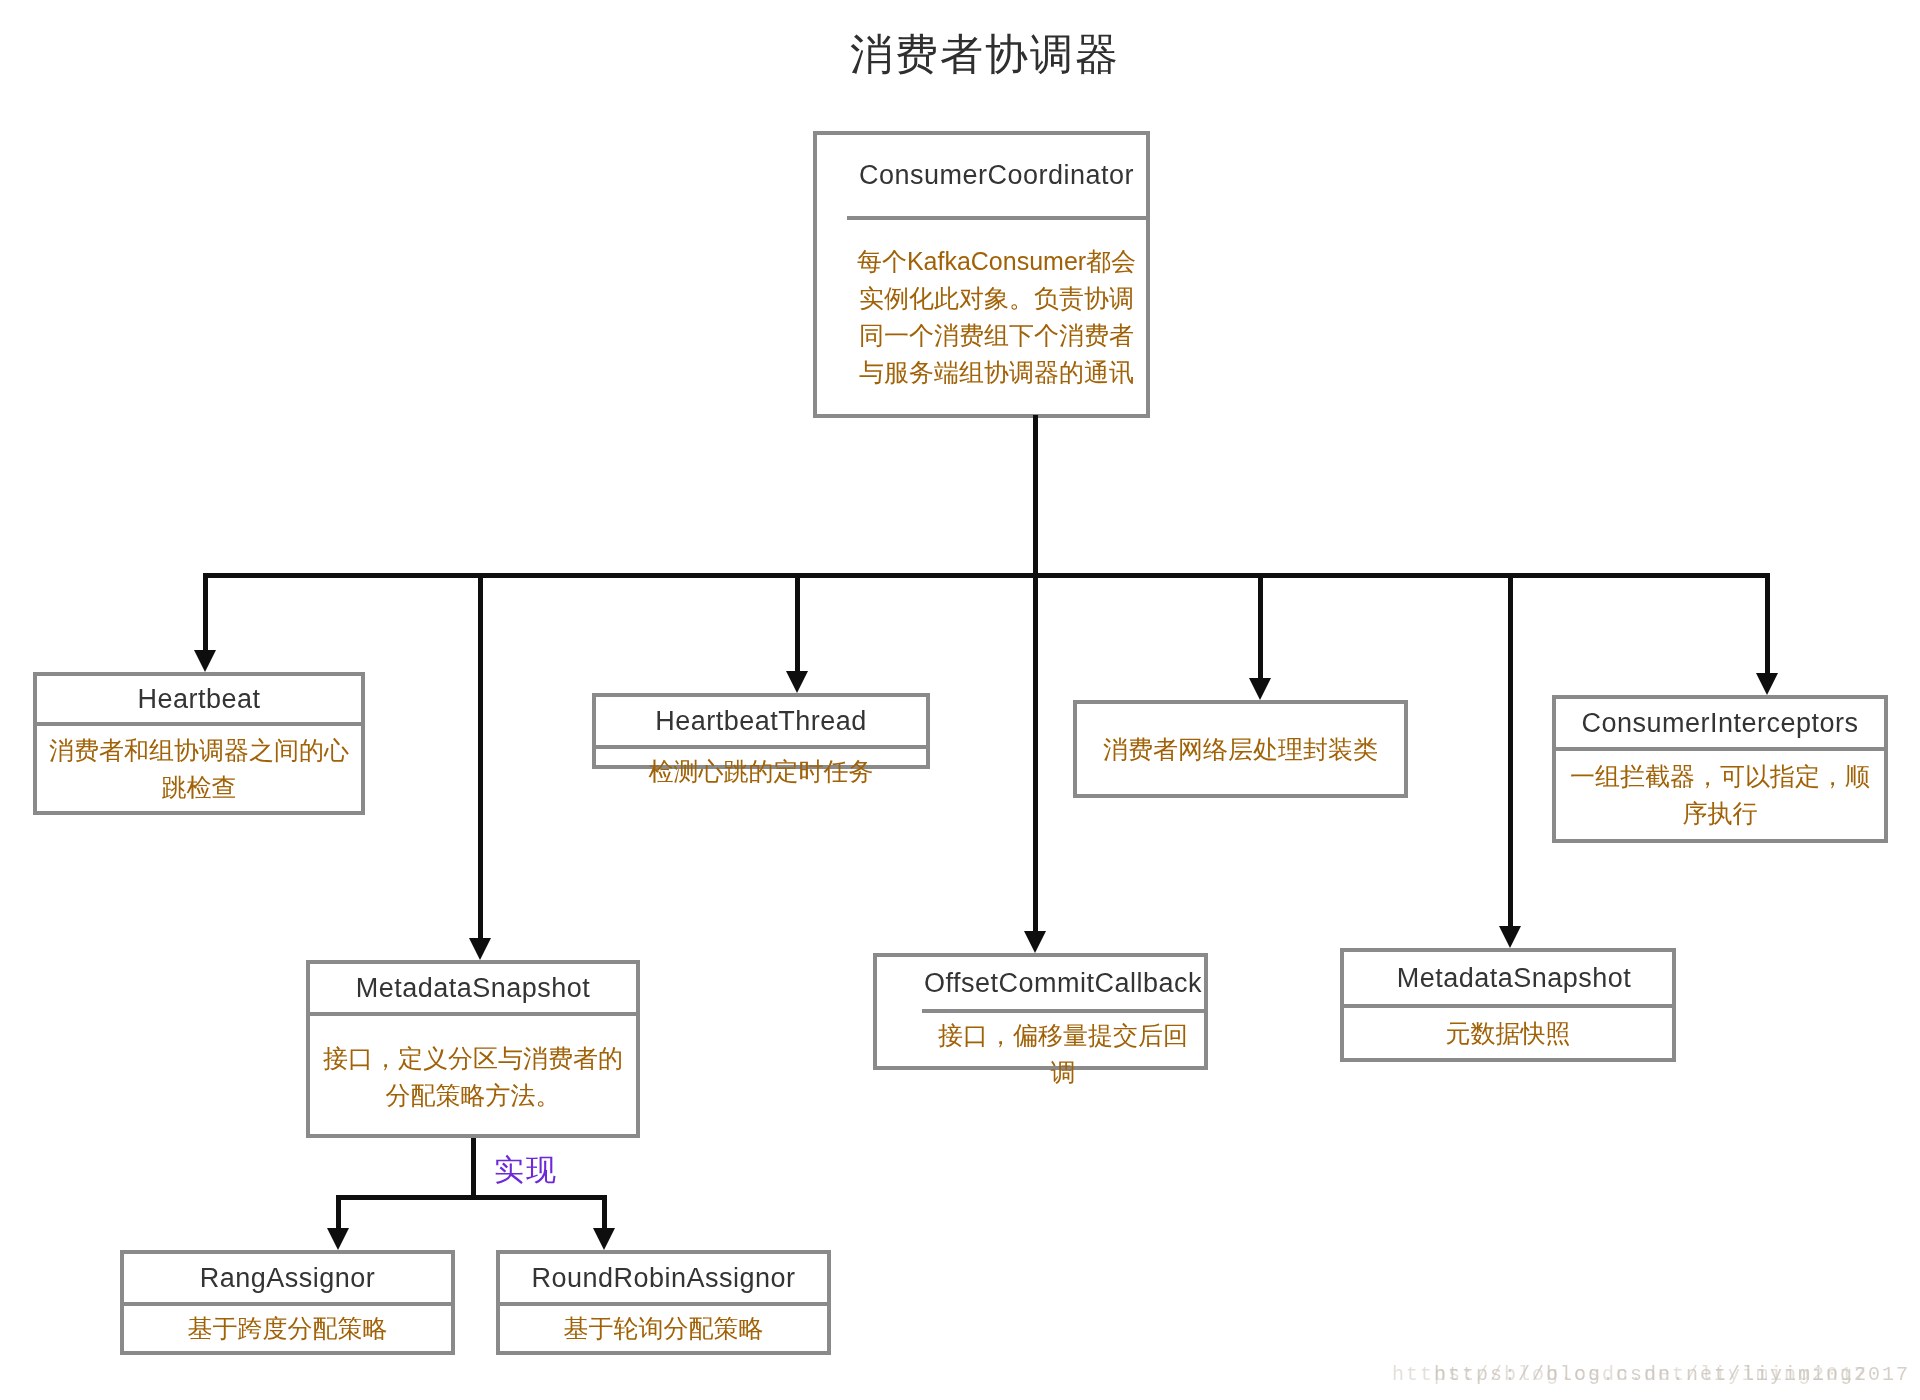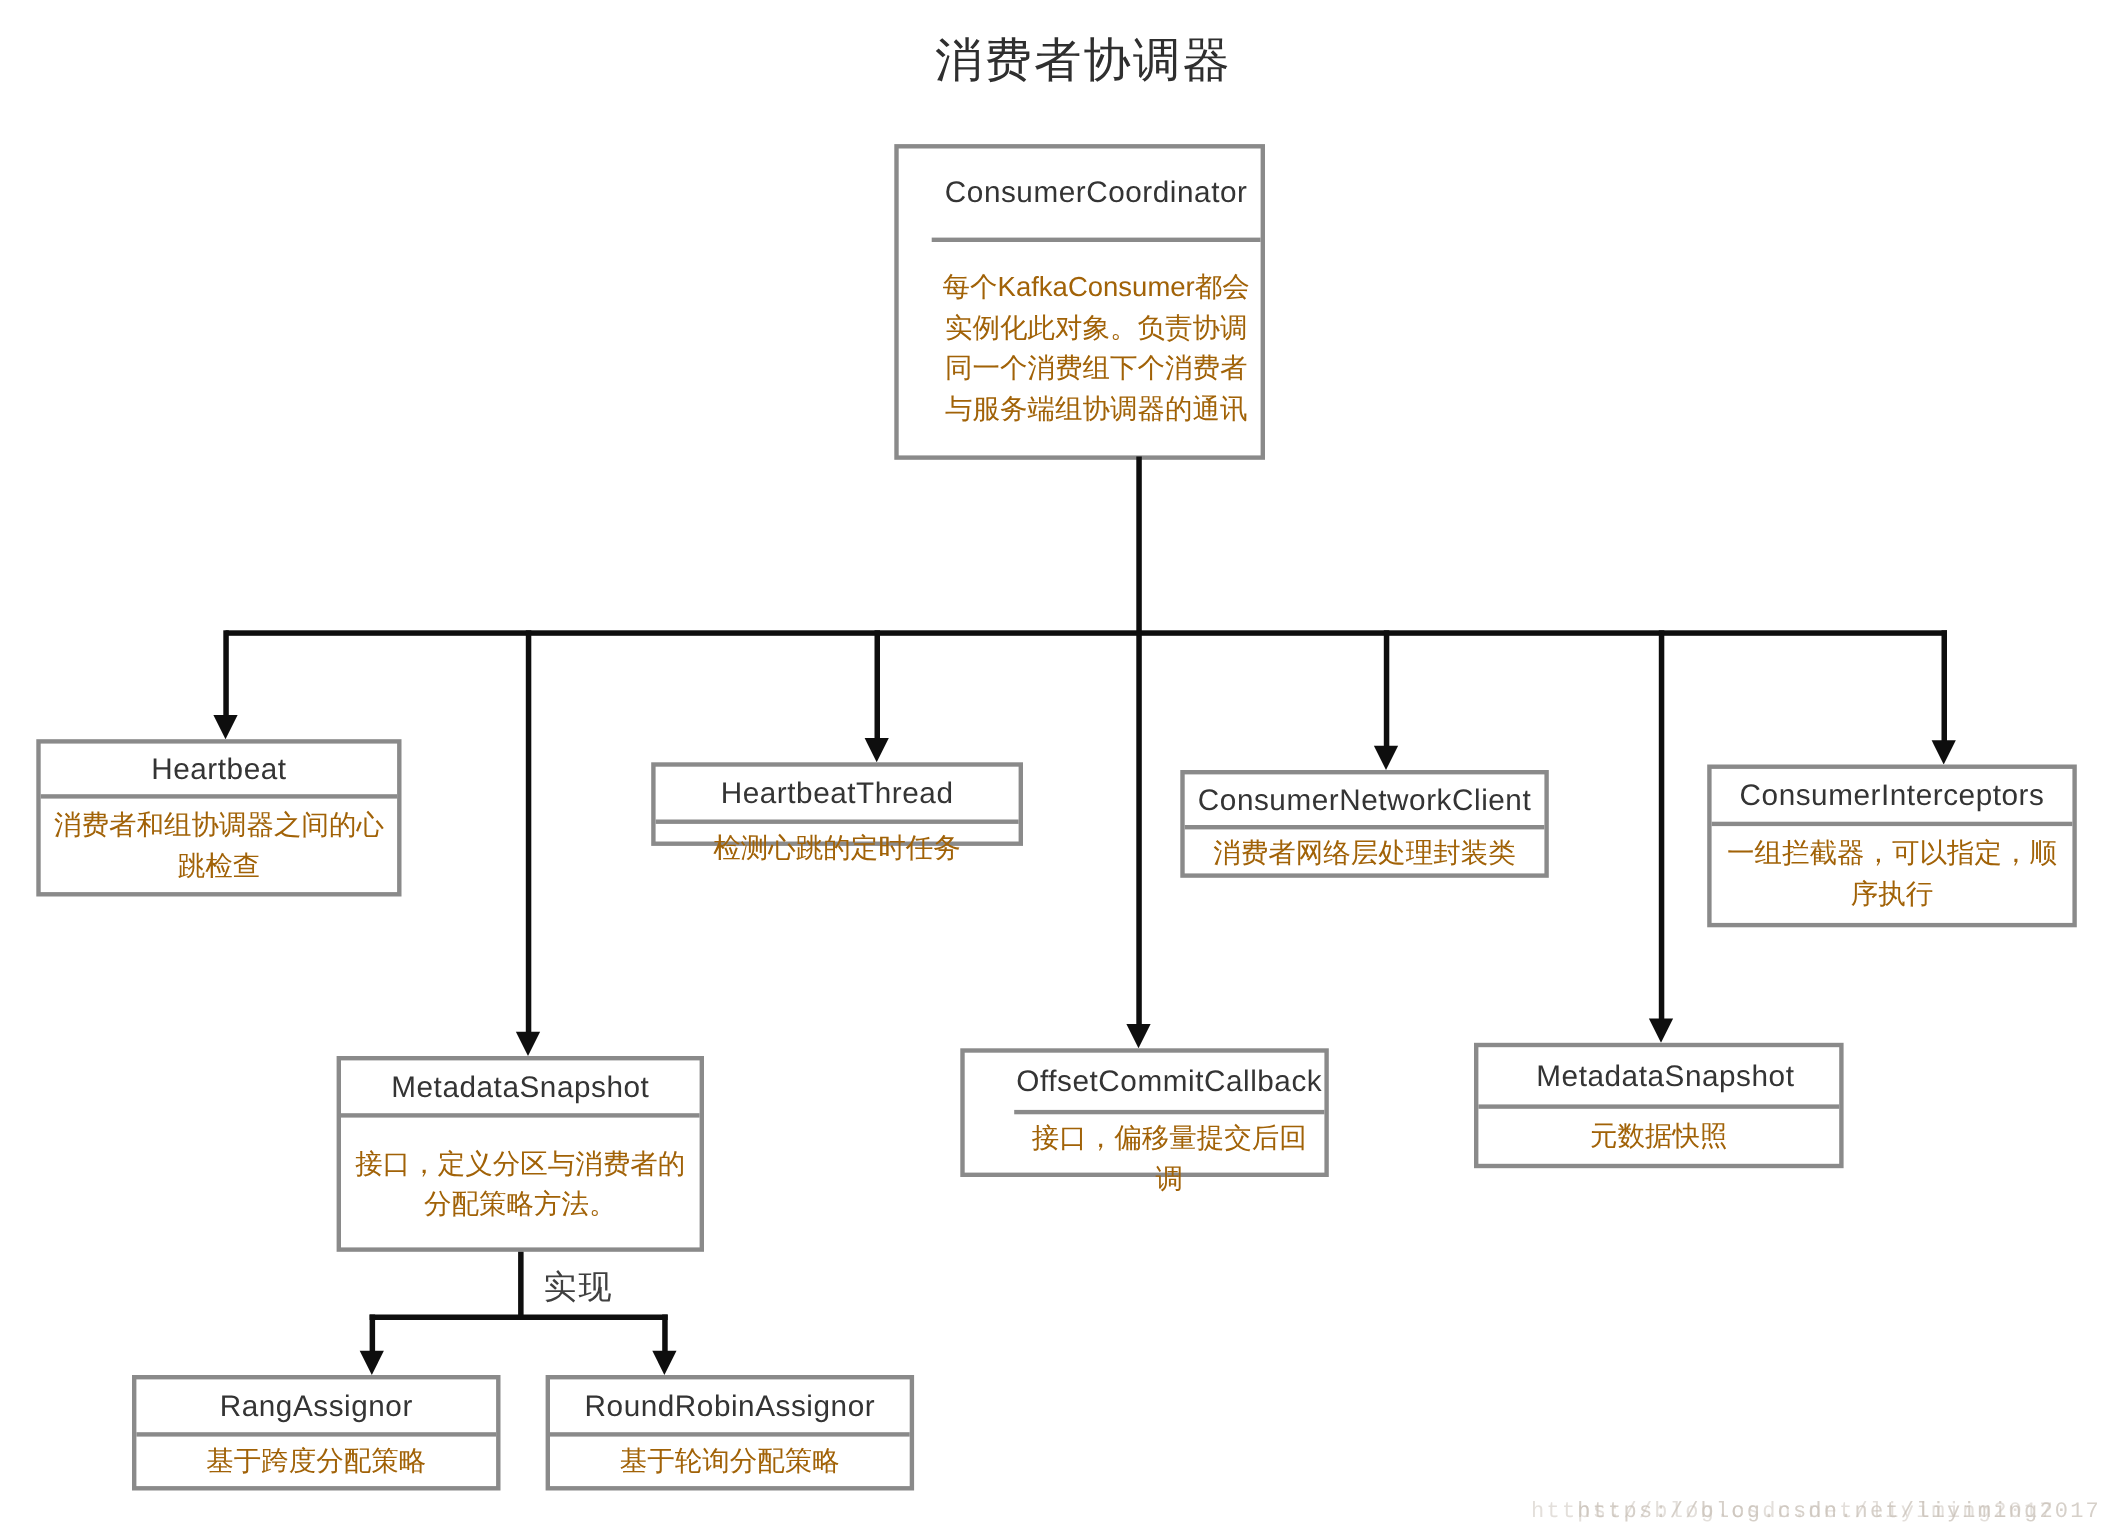--- a/index.html
+++ b/index.html
@@ -68,21 +68,21 @@
   #a-heartbeat{left:194px;top:650px;}
   #a-partition{left:469px;top:938px;}
   #a-hb-thread{left:786px;top:671px;}
   #a-offset{left:1024px;top:931px;}
   #a-network{left:1249px;top:678px;}
   #a-metadata{left:1499px;top:926px;}
   #a-interceptors{left:1756px;top:673px;}
   #a-impl-left{left:327px;top:1228px;}
   #a-impl-right{left:593px;top:1228px;}
   .edge-label{
-    position:absolute;left:494px;top:1150px;font-size:30px;color:#404040;letter-spacing:2px;
+    position:absolute;left:494px;top:1150px;font-size:30px;color:#6d28d9;letter-spacing:2px;
   }
   
   .watermark{
     position:absolute;bottom:14px;font-family:"Liberation Mono","DejaVu Sans Mono",monospace;
     font-size:20px;letter-spacing:2px;color:#c9c1b8;white-space:nowrap;
   }
   #watermark-a{right:10px;opacity:0.75;}
   #watermark-b{right:52px;opacity:0.5;}
 </style>
 </head>
@@ -117,21 +117,20 @@
     <div class="node-header">Heartbeat</div>
     <div class="node-body">消费者和组协调器之间的心跳检查</div>
   </div>
 
   <div class="node" id="n-heartbeat-thread">
     <div class="node-header">HeartbeatThread</div>
     <div class="node-body">检测心跳的定时任务</div>
   </div>
 
   <div class="node" id="n-network-client">
-    <div class="node-header">ConsumerNetworkClient</div>
     <div class="node-body">消费者网络层处理封装类</div>
   </div>
 
   <div class="node" id="n-interceptors">
     <div class="node-header">ConsumerInterceptors</div>
     <div class="node-body">一组拦截器，可以指定，顺序执行</div>
   </div>
 
   <div class="node" id="n-partition-assignor">
     <div class="node-header">MetadataSnapshot</div>

